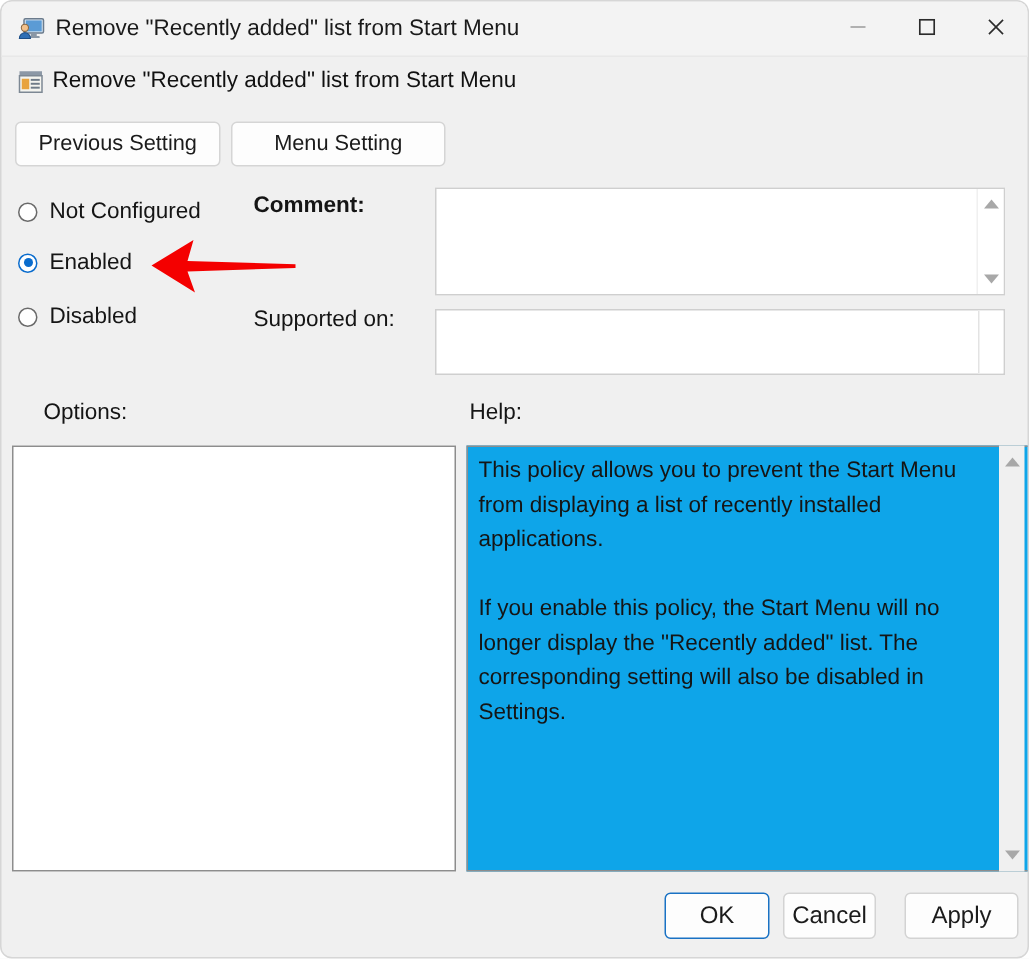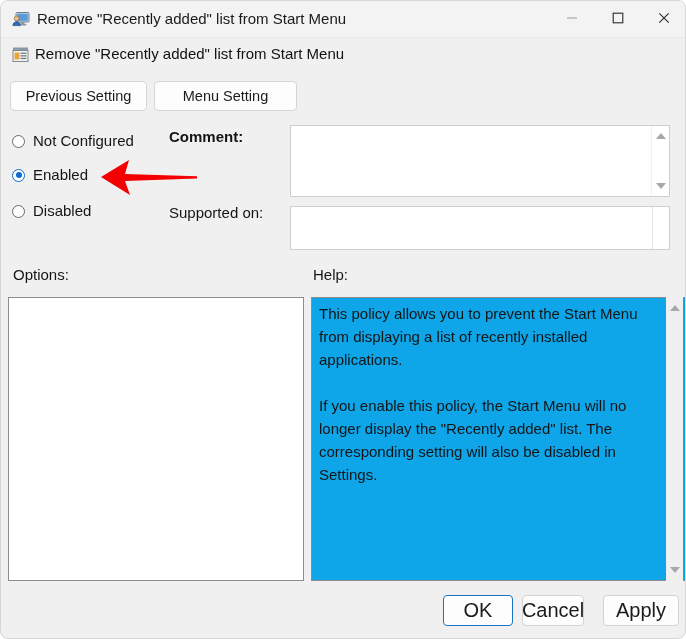--- a/index.html
+++ b/index.html
@@ -144,21 +144,21 @@
   
   .field-label {
     position: absolute;
     font-size: 15px;
     color: #151515;
     white-space: nowrap;
     line-height: 18px;
   }
   #label-comment   { left: 168px; top: 127px; font-weight: bold; }
   #label-supported { left: 168px; top: 203px; }
-  #label-options   { left: 12px;  top: 265px; }
+  #label-options   { left: 28px;  top: 265px; }
   #label-help      { left: 312px; top: 265px; }
 
   
   #comment-box {
     position: absolute;
     left: 289px; top: 124px;
     width: 380px; height: 72px;
     background: #ffffff;
     border: 1px solid #cfcfcf;
     box-sizing: border-box;
@@ -255,21 +255,21 @@
 
   
   .dlgbtn {
     position: absolute;
     top: 594px;
     height: 31px;
     background: #fdfdfd;
     border: 1px solid #d3d3d3;
     border-radius: 4px;
     font-family: "Liberation Sans", sans-serif;
-    font-size: 20px;
+    font-size: 16px;
     color: #1b1b1b;
     cursor: default;
     padding: 0;
     box-sizing: border-box;
     display: flex;
     align-items: center;
     justify-content: center;
   }
   #btn-ok     { left: 442px; width: 70px; border: 1.6px solid #1a72c4; }
   #btn-cancel { left: 521px; width: 62px; }

